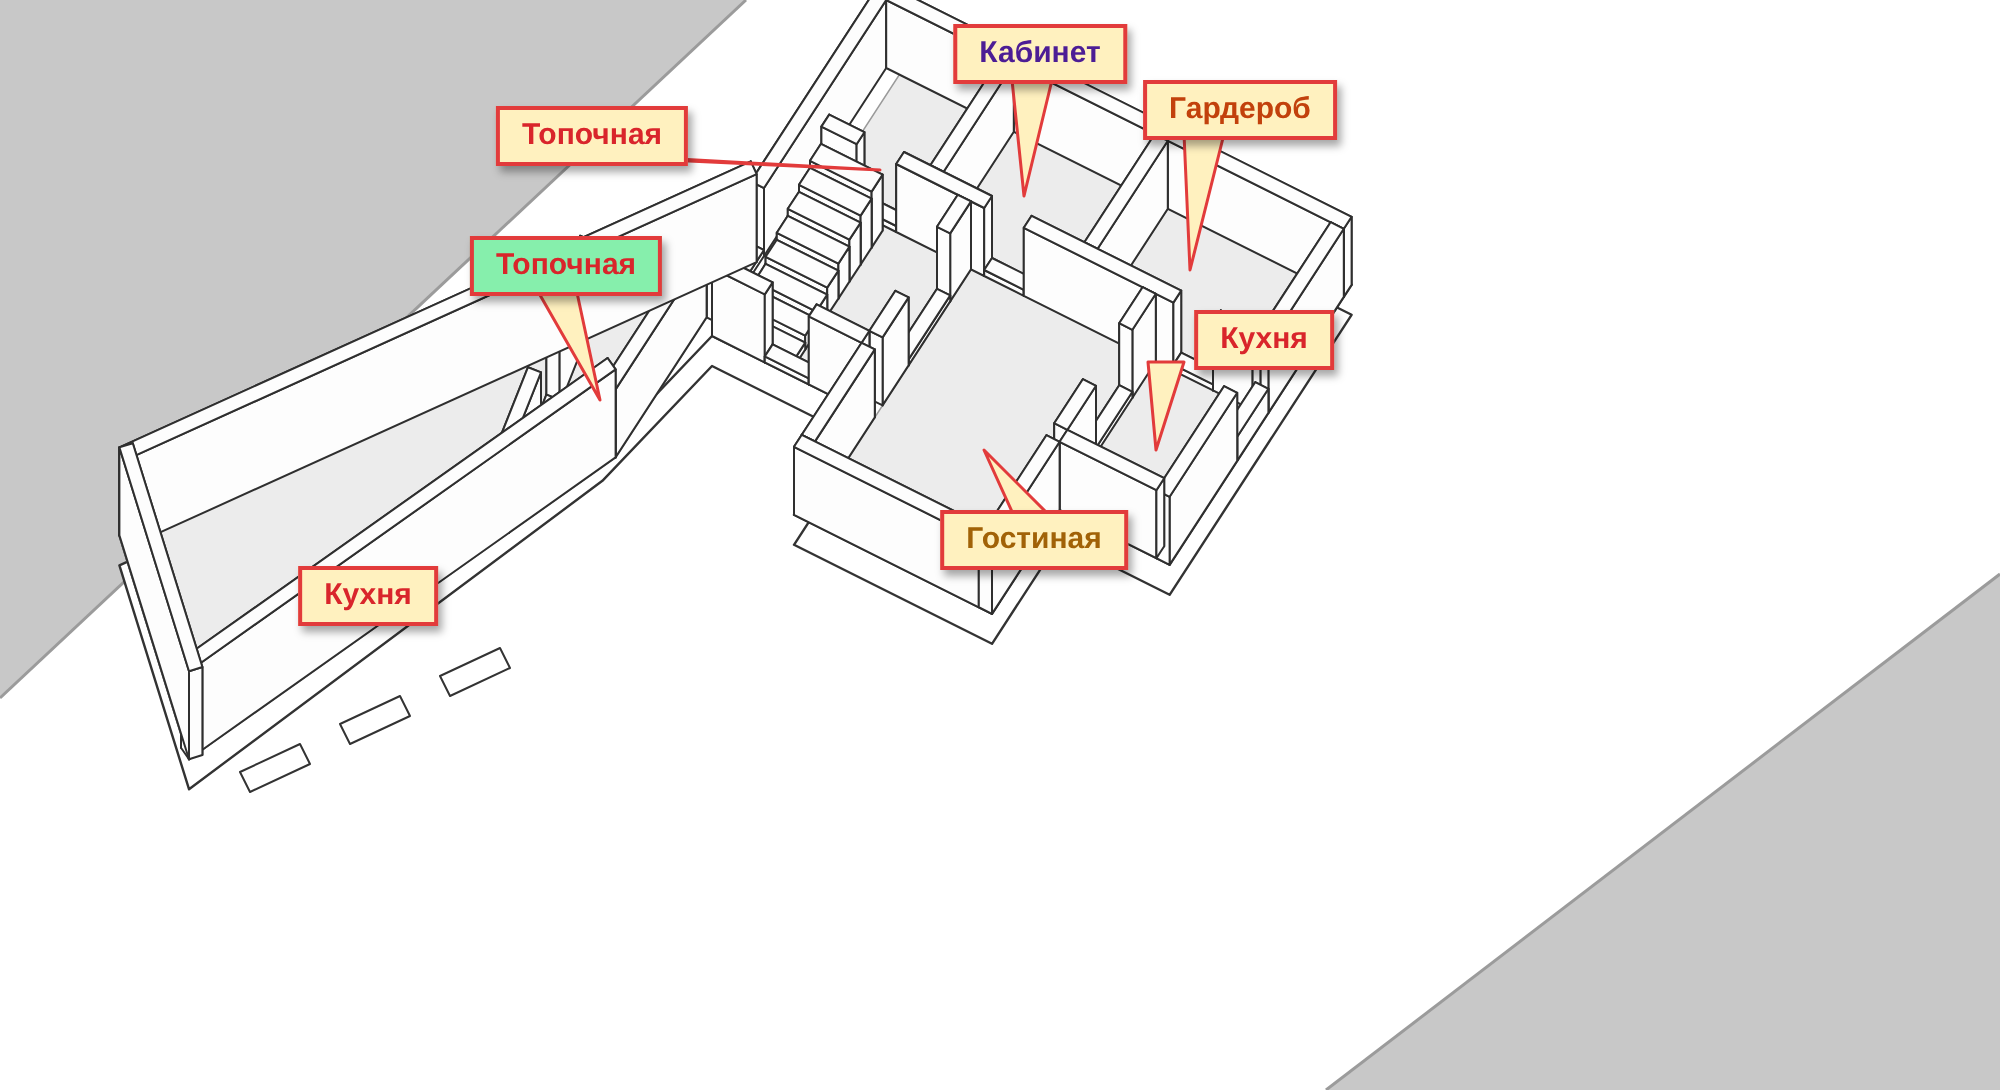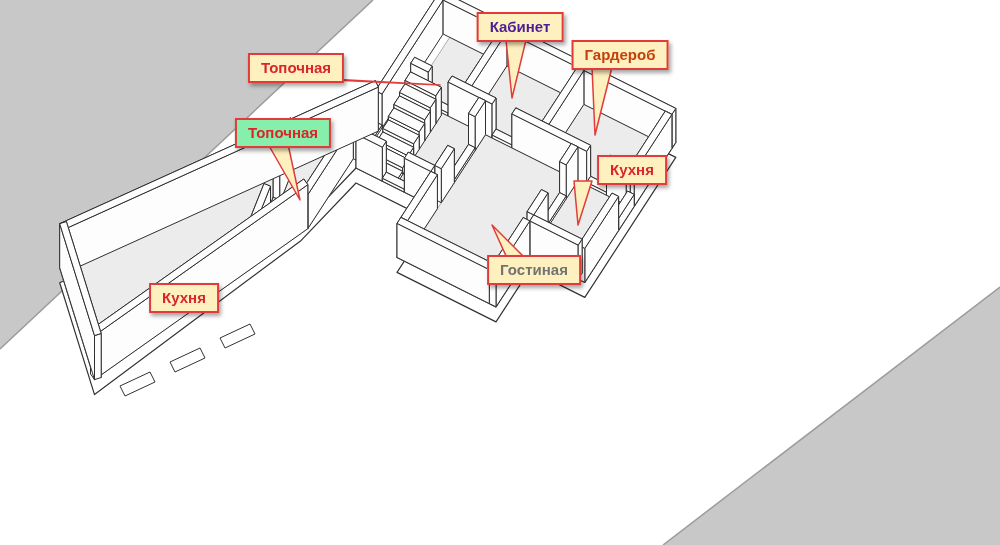--- a/index.html
+++ b/index.html
@@ -272,15 +272,15 @@
         <polygon points="574,181 592,181 578,225" fill="#fff1bf" stroke="#e23b3b" stroke-width="1.5" stroke-linejoin="round"></polygon>
         <polygon points="507,258 525,258 492,225" fill="#fff1bf" stroke="#e23b3b" stroke-width="1.5" stroke-linejoin="round"></polygon>
       </g>
     </svg>
 
   <div class="callout" style="left: 520px; top: 27px; background: rgb(255, 241, 191); border: 2px solid rgb(226, 59, 59); color: #4c1d95;">Кабинет</div>
   <div class="callout" style="left: 620px; top: 55px; background: rgb(255, 241, 191); border: 2px solid rgb(226, 59, 59); color: #c2410c;">Гардероб</div>
   <div class="callout" style="left: 296px; top: 68px; background: rgb(255, 241, 191); border: 2px solid rgb(226, 59, 59); color: rgb(217, 37, 43);">Топочная</div>
   <div class="callout" style="left: 252px; top: 133px; background: #86efac; border: 2px solid rgb(226, 59, 59); color: rgb(217, 37, 43); margin-left: 31px;">Топочная</div>
   <div class="callout" style="left: 591px; top: 170px; background: rgb(255, 241, 191); border: 2px solid rgb(226, 59, 59); color: rgb(217, 37, 43); margin-left: 41px;">Кухня</div>
-  <div class="callout" style="left: 534px; top: 270px; background: rgb(255, 241, 191); border: 2px solid rgb(226, 59, 59); color: #737373;">Гостиная</div>
+  <div class="callout" style="left: 517px; top: 270px; background: rgb(255, 241, 191); border: 2px solid rgb(226, 59, 59); color: #a16207;">Гостиная</div>
   <div class="callout" style="left: 184px; top: 298px; background: rgb(255, 241, 191); border: 2px solid rgb(226, 59, 59); color: rgb(217, 37, 43);">Кухня</div>
 </div>
 
 </body></html>

